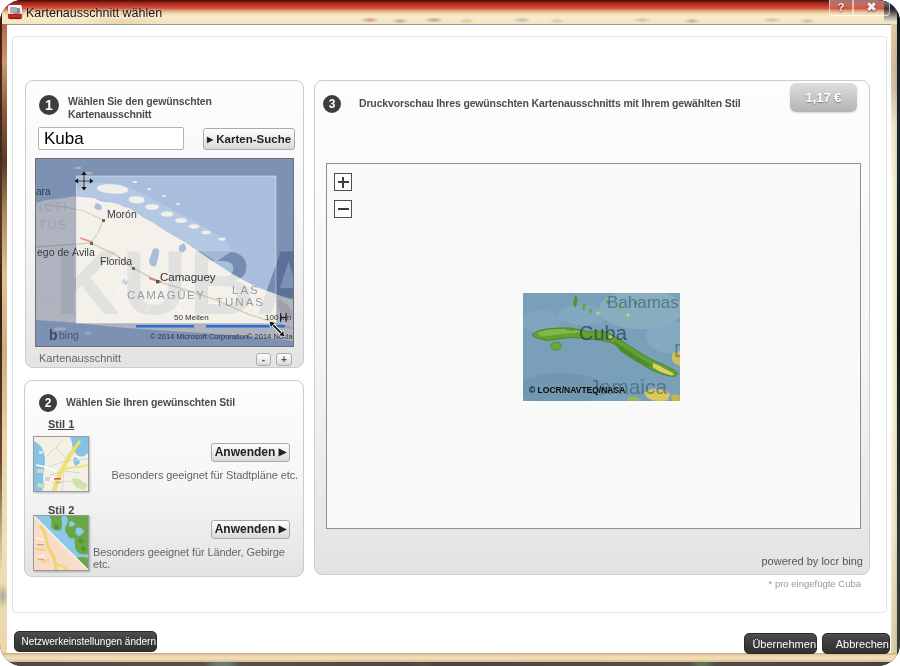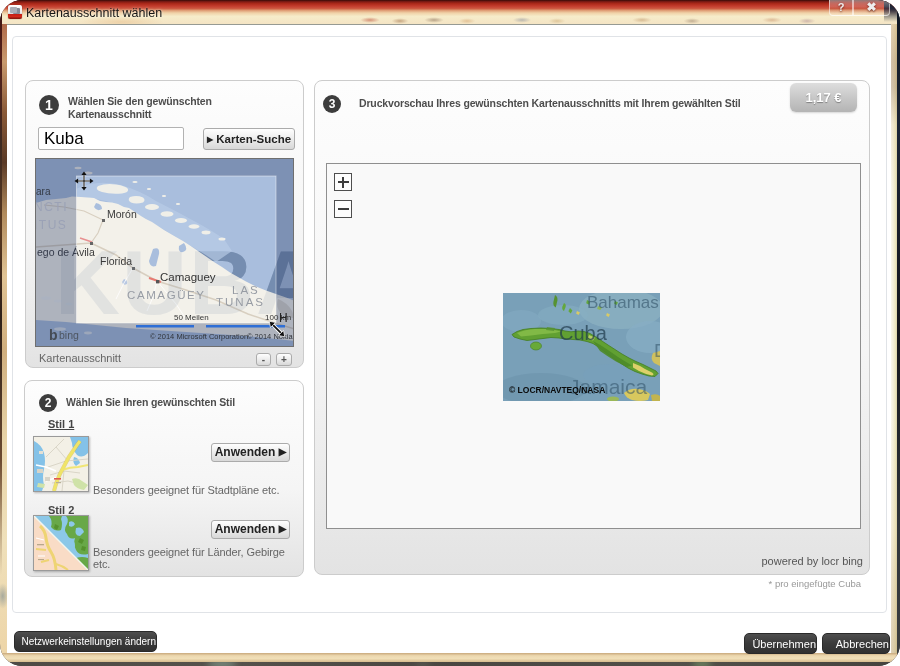--- a/index.html
+++ b/index.html
@@ -87,37 +87,37 @@
 #stil1 { left:23px; top:37px;text-decoration:underline; }
 #stil2 { left:23px; top:123px; }
 .thumb { position:absolute; width:56px; height:56px; border:1px solid #9a9a9a; background:#f2efe5; overflow:hidden; box-shadow:1px 1px 2px rgba(0,0,0,.25); }
 #thumb1 { left:8px; top:55px; }
 #thumb2 { left:8px; top:134px; }
 .anw { font-size:12px; line-height:16px; }
 .anw .tri { font-size:10px; }
 #anw1 { left:186px; top:62px; width:79px; height:19px; }
 #anw2 { left:186px; top:139px; width:79px; height:19px; }
 .desc { position:absolute; font-size:11px; color:#666; line-height:12px; letter-spacing:-0.1px; }
-#desc1 { left:68px; top:103px; width:205px; }
+#desc1 { left:68px; top:88px; width:205px;text-align:right; }
 #desc2 { left:68px; top:165px; width:215px; }
 
 
 #badge3 { left:8px; top:14px; width:18px; height:18px; font-size:12px; line-height:18px; }
 #p3head { left:44px; top:16px; width:480px; }
 #price { left:475px; top:2px; width:67px; height:29px; border-radius:6px;
   background:linear-gradient(180deg,#dedede 0%,#cacaca 45%,#b4b4b4 100%);
   color:#fff; font-size:13px; font-weight:bold; text-align:center; line-height:29px;
   text-shadow:0 1px 1px rgba(120,120,120,.9); box-shadow:0 1px 2px rgba(0,0,0,.15); }
 #preview { left:11px; top:82px; width:535px; height:366px; background:#f9f9f9; border:1px solid #8f8f8f; }
 .zoombtn { position:absolute; left:7px; width:18px; height:18px; background:#fdfdfd; border:1px solid #4e4e4e; }
 #zplus { top:9px; }
 #zminus { top:36px; }
 .zoombtn i { position:absolute; left:2.5px; top:7.2px; width:11px; height:1.7px; background:#3c3c3c; }
 #zplus i:after { content:""; position:absolute; left:4.6px; top:-4.7px; width:1.7px; height:11px; background:#3c3c3c; }
-#map2 { left:176px; top:129px; width:157px; height:108px; overflow:hidden; }
+#map2 { left:196px; top:129px; width:157px; height:108px; overflow:hidden; }
 #powered { right:6px; top:474px; position:absolute; font-size:11px; color:#555; }
 
 #footnote { right:30px; top:553px; font-size:9.5px; color:#999; }
 
 
 .dbtn { position:absolute; background:linear-gradient(180deg,#4e4e4e,#3a3a3a 50%,#313131); border:1px solid #2a2a2a; border-radius:5px; color:#fff; font-size:11px; text-align:right; }
 #btn-netz { left:7px; top:606px; width:143px; height:21px; line-height:20px; font-size:10px; white-space:nowrap; }
 #btn-ueber { left:737px; top:608px; width:73px; height:21px; line-height:20px; }
 #btn-abbr { left:815px; top:608px; width:68px; height:21px; line-height:20px; }
 </style>

